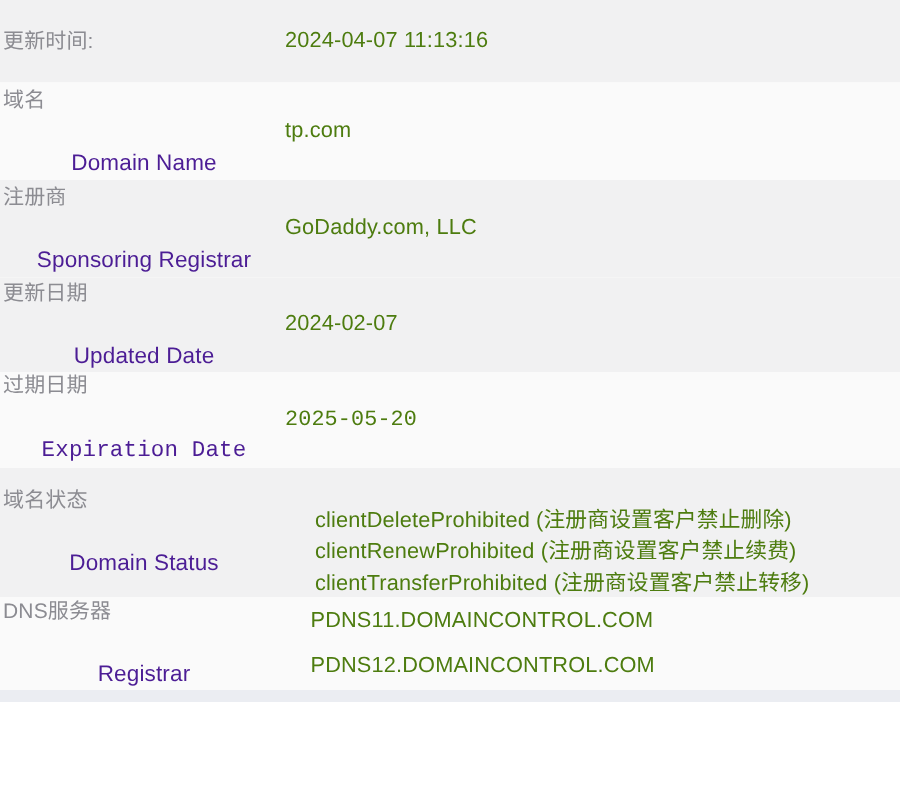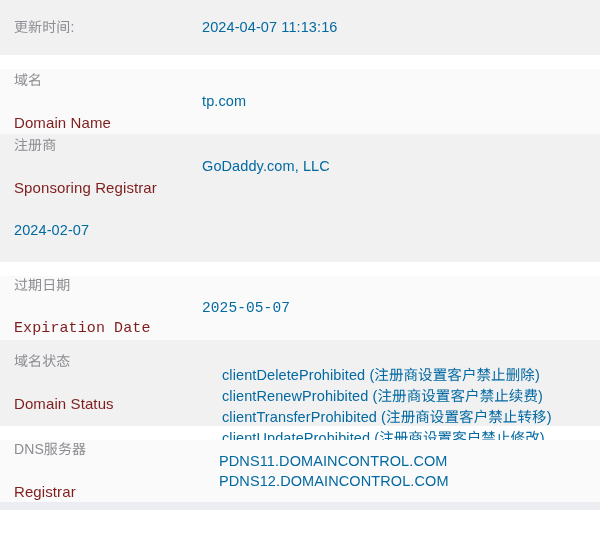--- a/index.html
+++ b/index.html
@@ -23,27 +23,27 @@
     display: flex;
     flex-direction: column;
     background: #ffffff;
   }
 
   .whois-row {
     display: flex;
     flex-direction: row;
     align-items: center;
     box-sizing: border-box;
-    padding-left: 14px;
+    padding-left: 2px;
     width: 100%;
     flex: none;
   }
 
   .whois-row.stripe-a { background: #f1f1f2; }
-  .whois-row.stripe-b { background: #fafafa; margin-top: 14px; }
+  .whois-row.stripe-b { background: #fafafa; }
 
   .row-label {
     width: 188px;
     flex: none;
     box-sizing: border-box;
     color: #8c8c92;
     font-size: 14.5px;
     line-height: 21px;
     letter-spacing: 0.1px;
     white-space: pre-line;
@@ -53,48 +53,49 @@
   .row-label .lbl-cn {
     display: block;
     font-size: 14px;
     line-height: 21px;
     color: #8c8c92;
   }
   .row-label .lbl-en {
     display: block;
     font-size: 15px;
     line-height: 22px;
-    color: #7f1d1d;
+    color: #4c1d95;
+    text-align: center;
   }
 
   .row-value {
     flex: 1 1 auto;
     box-sizing: border-box;
-    color: #0369a1;
+    color: #4d7c0f;
     font-size: 14.5px;
     line-height: 21px;
     letter-spacing: 0.1px;
     white-space: pre-line;
     padding-right: 10px;
   }
 
   
   .row-h55  { height: 55px; }
   .row-h65  { height: 65px; }
   .row-h64  { height: 64px; font-family: Liberation Mono, monospace; }
   .row-h63  { height: 63px; }
   .row-h86  { height: 86px; gap: 20px; }
   .row-h62  { height: 62px; gap: 17px; }
 
   .row-status .row-value {
     line-height: 21px;
     margin-top: 48px;
   }
   .row-nameserver .row-value {
-    line-height: 20px;
+    line-height: 30px;
   }
 
   .bottom-strip {
     width: 100%;
     height: 8px;
     flex: none;
     background: #ebedf2;
   }
 </style>
 </head>
@@ -120,29 +121,33 @@
   <div class="whois-row stripe-a row-h65">
     <div class="row-label">
       <span class="lbl-cn">注册商</span>
       <span class="lbl-en">Sponsoring Registrar</span>
     </div>
     <div class="row-value">GoDaddy.com, LLC</div>
   </div>
 
 
   <div class="whois-row stripe-a row-h63">
+    <div class="row-label">
+      <span class="lbl-cn">更新日期</span>
+      <span class="lbl-en">Updated Date</span>
+    </div>
     <div class="row-value">2024-02-07</div>
   </div>
 
   <div class="whois-row stripe-b row-h64">
     <div class="row-label">
       <span class="lbl-cn">过期日期</span>
       <span class="lbl-en">Expiration Date</span>
     </div>
-    <div class="row-value">2025-05-07</div>
+    <div class="row-value">2025-05-20</div>
   </div>
 
   <div class="whois-row stripe-a row-h86 row-status">
     <div class="row-label">
       <span class="lbl-cn">域名状态</span>
       <span class="lbl-en">Domain Status</span>
     </div>
     <div class="row-value">clientDeleteProhibited (注册商设置客户禁止删除)
 clientRenewProhibited (注册商设置客户禁止续费)
 clientTransferProhibited (注册商设置客户禁止转移)

